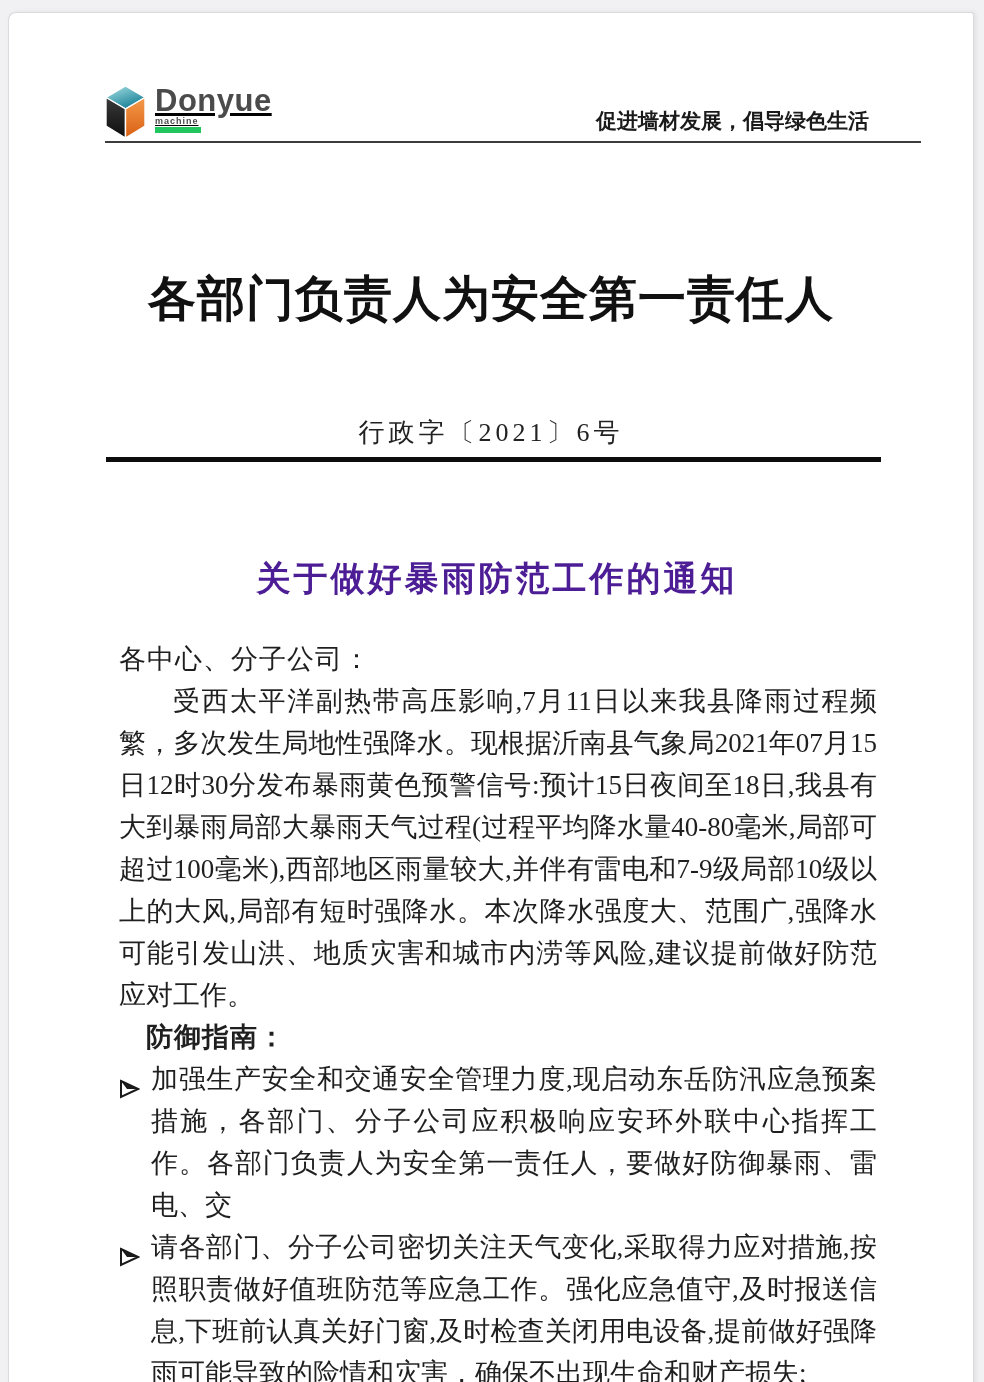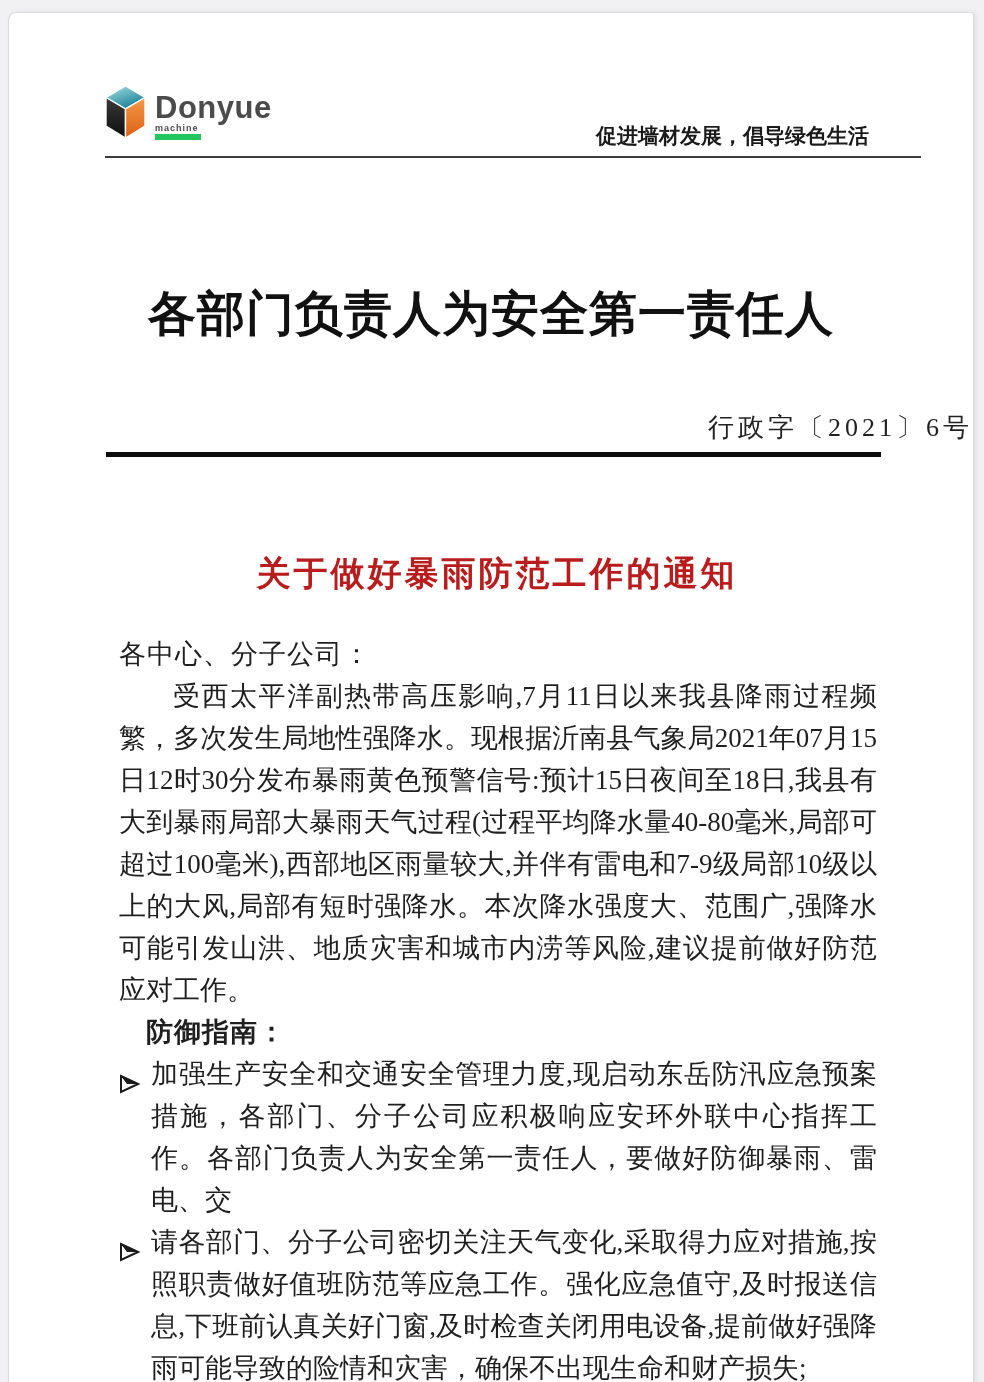--- a/index.html
+++ b/index.html
@@ -35,22 +35,23 @@
   .header {
     margin: 0 52px 0 96px;
     padding-top: 72px;
     border-bottom: 2px solid #3c3c3c;
     display: flex;
     align-items: flex-end;
     justify-content: space-between;
   }
   .logo {
     display: flex;
-    align-items: flex-end;
-    padding-bottom: 16px;
+    align-items: flex-start;
+    padding-bottom: 1px;
+    text-decoration: underline;
   }
   .logo-cube { display: block; }
   .logo-text { margin-left: 9px; line-height: 1; }
   .brand-name {
     font-family: "Liberation Sans", "DejaVu Sans", sans-serif;
     font-weight: bold;
     font-size: 31px;
     color: #4b4b4b;
     letter-spacing: 0.5px;
     display: block;
@@ -80,38 +81,38 @@
   .doc-title {
     margin-top: 126px;
     text-align: center;
     font-size: 48px;
     font-weight: bold;
     color: #111111;
     letter-spacing: 1px;
     line-height: 60px;
   }
   .doc-number {
-    margin-top: 68px;
-    text-align: right;
+    margin-top: 88px;
+    text-align: center;
     font-size: 26px;
     color: #222222;
     letter-spacing: 4px;
     line-height: 32px;
   }
   .thick-rule {
     margin: 8px 92px 0 97px;
     height: 5px;
     background: #0d0d0d;
   }
   .notice-title {
     margin-top: 94px;
     text-align: center;
     font-size: 34px;
     font-weight: bold;
-    color: #b91c1c;
+    color: #4c1d95;
     letter-spacing: 3px;
     line-height: 46px;
     margin-left: 12px;
   }
 
   
   .body-text {
     margin: 36px 96px 0 110px;
     font-size: 27px;
     line-height: 42px;

